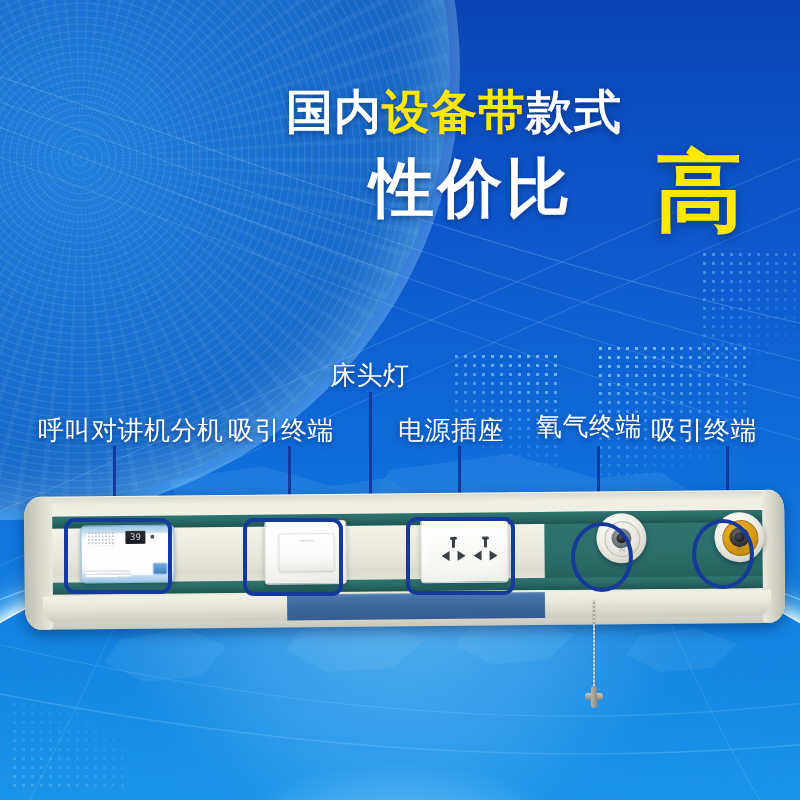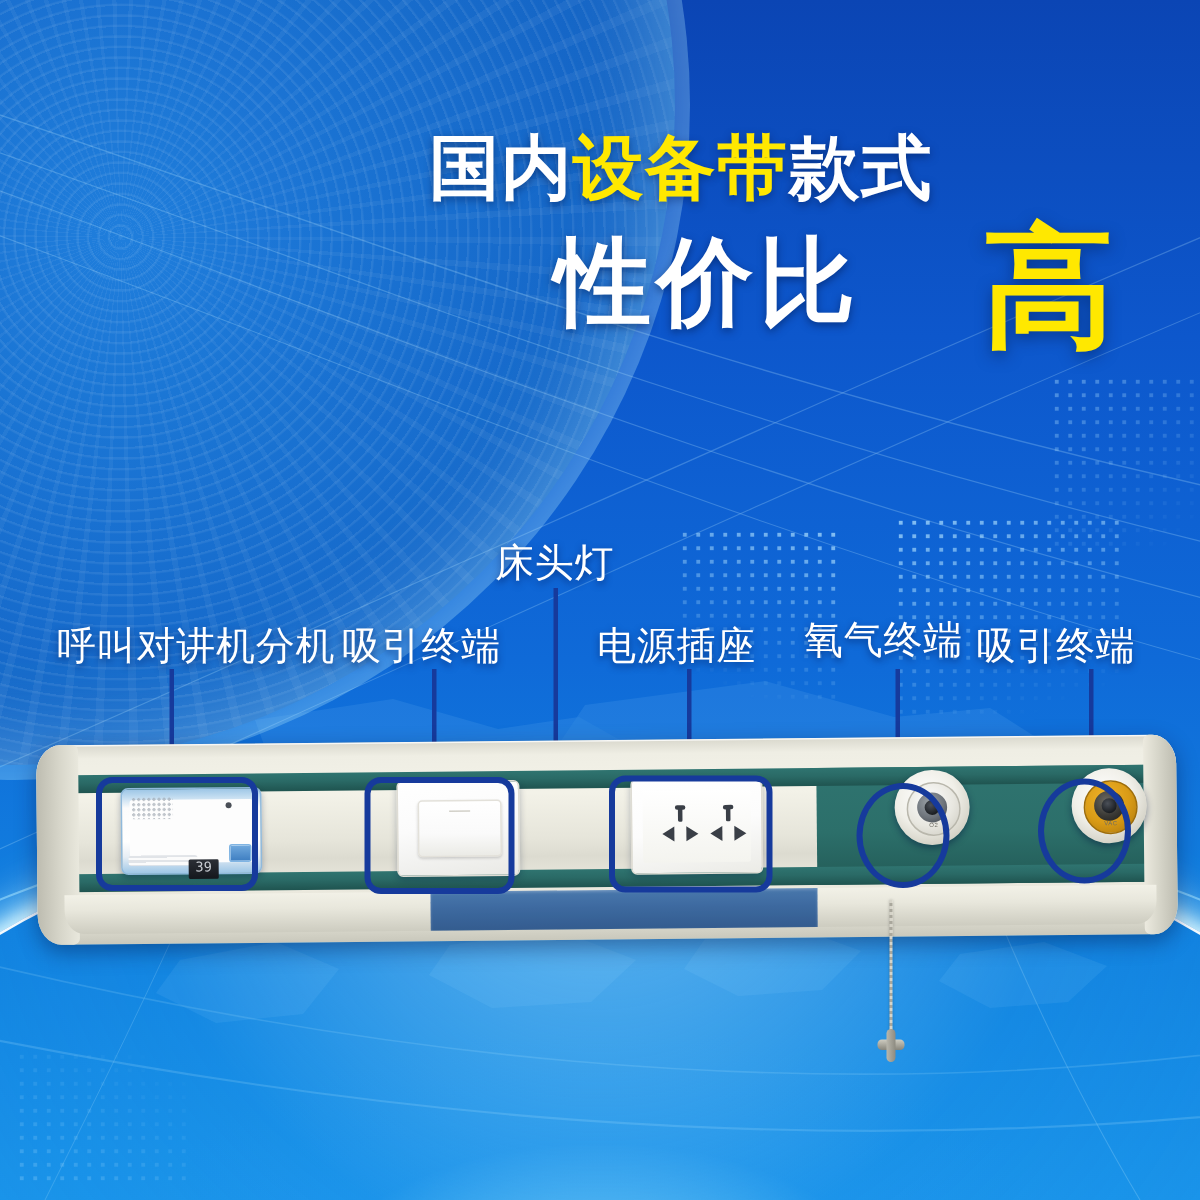--- a/index.html
+++ b/index.html
@@ -114,21 +114,21 @@
     box-shadow:0 2px 4px rgba(0,20,60,.3);border:1px solid #8fb9dc;}
   .ic-face{position:absolute;left:5px;top:7px;right:5px;bottom:7px;background:#fdfdfd;border-radius:2px;}
   .ic-grille{position:absolute;left:6px;top:5px;width:28px;height:15px;opacity:.6;
     background-image:radial-gradient(circle, #9aa3ad .9px, rgba(0,0,0,0) 1.1px);background-size:3.4px 3.4px;
     border-radius:2px;}
   .ic-lines{position:absolute;left:4px;bottom:5px;width:46px;height:7px;border-radius:2px;
     background:repeating-linear-gradient(180deg,#e1e4e8 0px,#e1e4e8 1.5px,#fbfbfb 1.5px,#fbfbfb 3.2px);}
   .ic-display{position:absolute;left:44px;top:5px;width:20px;height:13px;border-radius:1px;
     background:linear-gradient(180deg,#2b2f36,#14171c);
     color:#c8ccd2;font-size:9px;line-height:13px;text-align:center;letter-spacing:0px;
-    font-family:"DejaVu Sans Mono","Liberation Mono",monospace;margin-top:42px;}
+    font-family:"DejaVu Sans Mono","Liberation Mono",monospace;}
   .ic-led{position:absolute;left:69px;top:9px;width:4px;height:4px;border-radius:50%;background:#4a4f57;}
   .ic-btn{position:absolute;right:6px;bottom:7px;width:13px;height:10px;border-radius:2px;
     background:linear-gradient(180deg,#6fa8dd,#3f7fc2);border:1px solid #7fb4e3;}
 
   .switch{left:240px;top:26px;width:80px;height:62px;border-radius:4px;
     background:linear-gradient(170deg,#ffffff 0%,#fbfbfb 45%,#e9e9e5 100%);
     box-shadow:0 2px 5px rgba(0,20,60,.28);border:1px solid #dedcd4;}
   .sw-rocker{position:absolute;left:13px;top:12px;width:54px;height:36px;border-radius:3px;
     background:linear-gradient(180deg,#ffffff 0%,#fafafa 60%,#ebebe6 100%);
     box-shadow:0 1px 2px rgba(0,0,0,.18), inset 0 1px 0 #fff;border:1px solid #e3e1da;}

